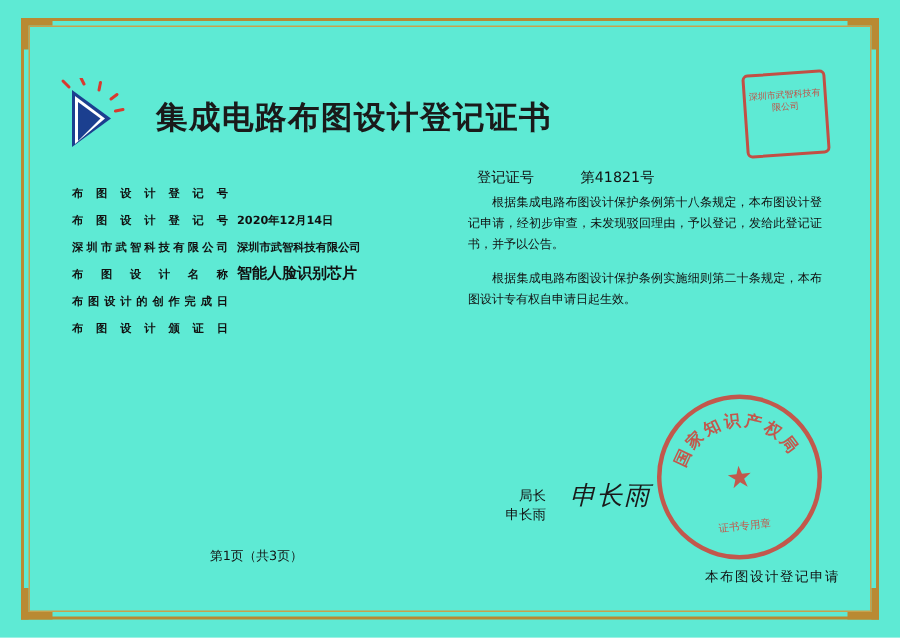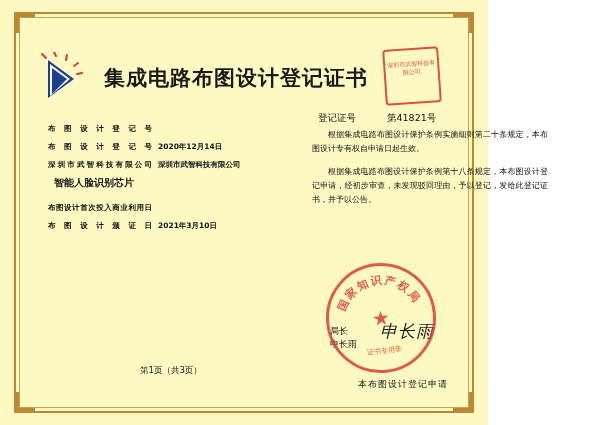--- a/index.html
+++ b/index.html
@@ -8,23 +8,23 @@
   }
   body {
     width: 600px;
     height: 425px;
     background: #ffffff;
     font-family: "DejaVu Sans", sans-serif;
     overflow: hidden;
   }
   .page {
     position: relative;
-    width: 488px;
+    width: 600px;
     height: 425px;
-    background: #fef9c3;
+    background: #5eead4;
     box-sizing: border-box;
   }
   
   .border-outer {
     position: absolute;
     left: 14px;
     top: 12px;
     right: 14px;
     bottom: 12px;
     border: 2px solid #b98a33;
@@ -176,20 +176,21 @@
     font-size: 9px;
     color: #111;
     line-height: 13px;
   }
   .sign-row {
     display: flex;
     align-items: flex-start;
   }
   .sign-labels {
     width: 34px;
+    text-align: right;
   }
   .sign-name {
     margin-left: 16px;
     font-family: "DejaVu Serif", serif;
     font-size: 17px;
     font-style: italic;
     color: #1a1a1a;
     letter-spacing: 1px;
   }
 
@@ -300,39 +301,36 @@
     </div>
     <div class="field-row">
       <div class="field-label">布图设计登记号</div>
       <div class="field-value">2020年12月14日</div>
     </div>
     <div class="field-row">
       <div class="field-label">深圳市武智科技有限公司</div>
       <div class="field-value">深圳市武智科技有限公司</div>
     </div>
     <div class="field-row">
+      <div class="field-label">布图设计名称</div>
       <div class="field-value big">智能人脸识别芯片</div>
     </div>
     <div class="field-row">
-    </div>
-    <div class="field-row">
-      <div class="field-label">布图设计首次投入商业利用日</div>
-      <div class="field-value"></div>
+      <div class="field-label">布图设计的创作完成日</div>
     </div>
     <div class="field-row">
       <div class="field-label">布图设计颁证日</div>
-      <div class="field-value">2021年3月10日</div>
     </div>
   </div>
 
   <div class="divider"></div>
 
   <div class="body-text">
+    <p>根据集成电路布图设计保护条例第十八条规定，本布图设计登记申请，经初步审查，未发现驳回理由，予以登记，发给此登记证书，并予以公告。</p>
     <p>根据集成电路布图设计保护条例实施细则第二十条规定，本布图设计专有权自申请日起生效。</p>
-    <p>根据集成电路布图设计保护条例第十八条规定，本布图设计登记申请，经初步审查，未发现驳回理由，予以登记，发给此登记证书，并予以公告。</p>
   </div>
 
   <div class="sign-block">
     <div class="sign-row">
       <div class="sign-labels">
         <div>局长</div>
         <div>申长雨</div>
       </div>
       <div class="sign-name">申长雨</div>
     </div>

